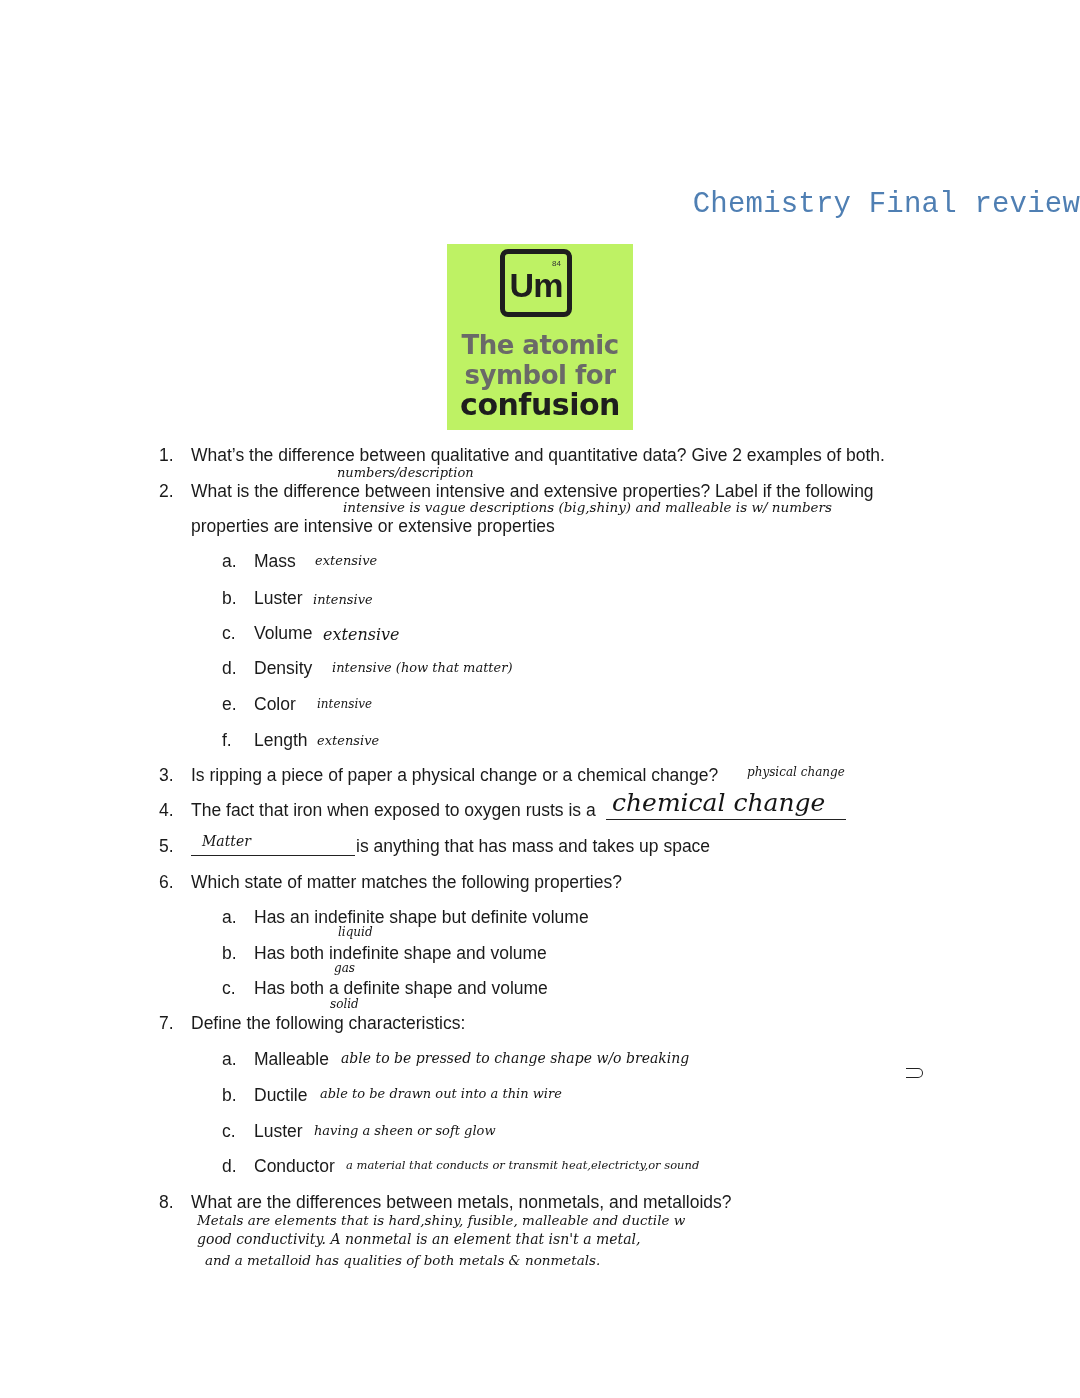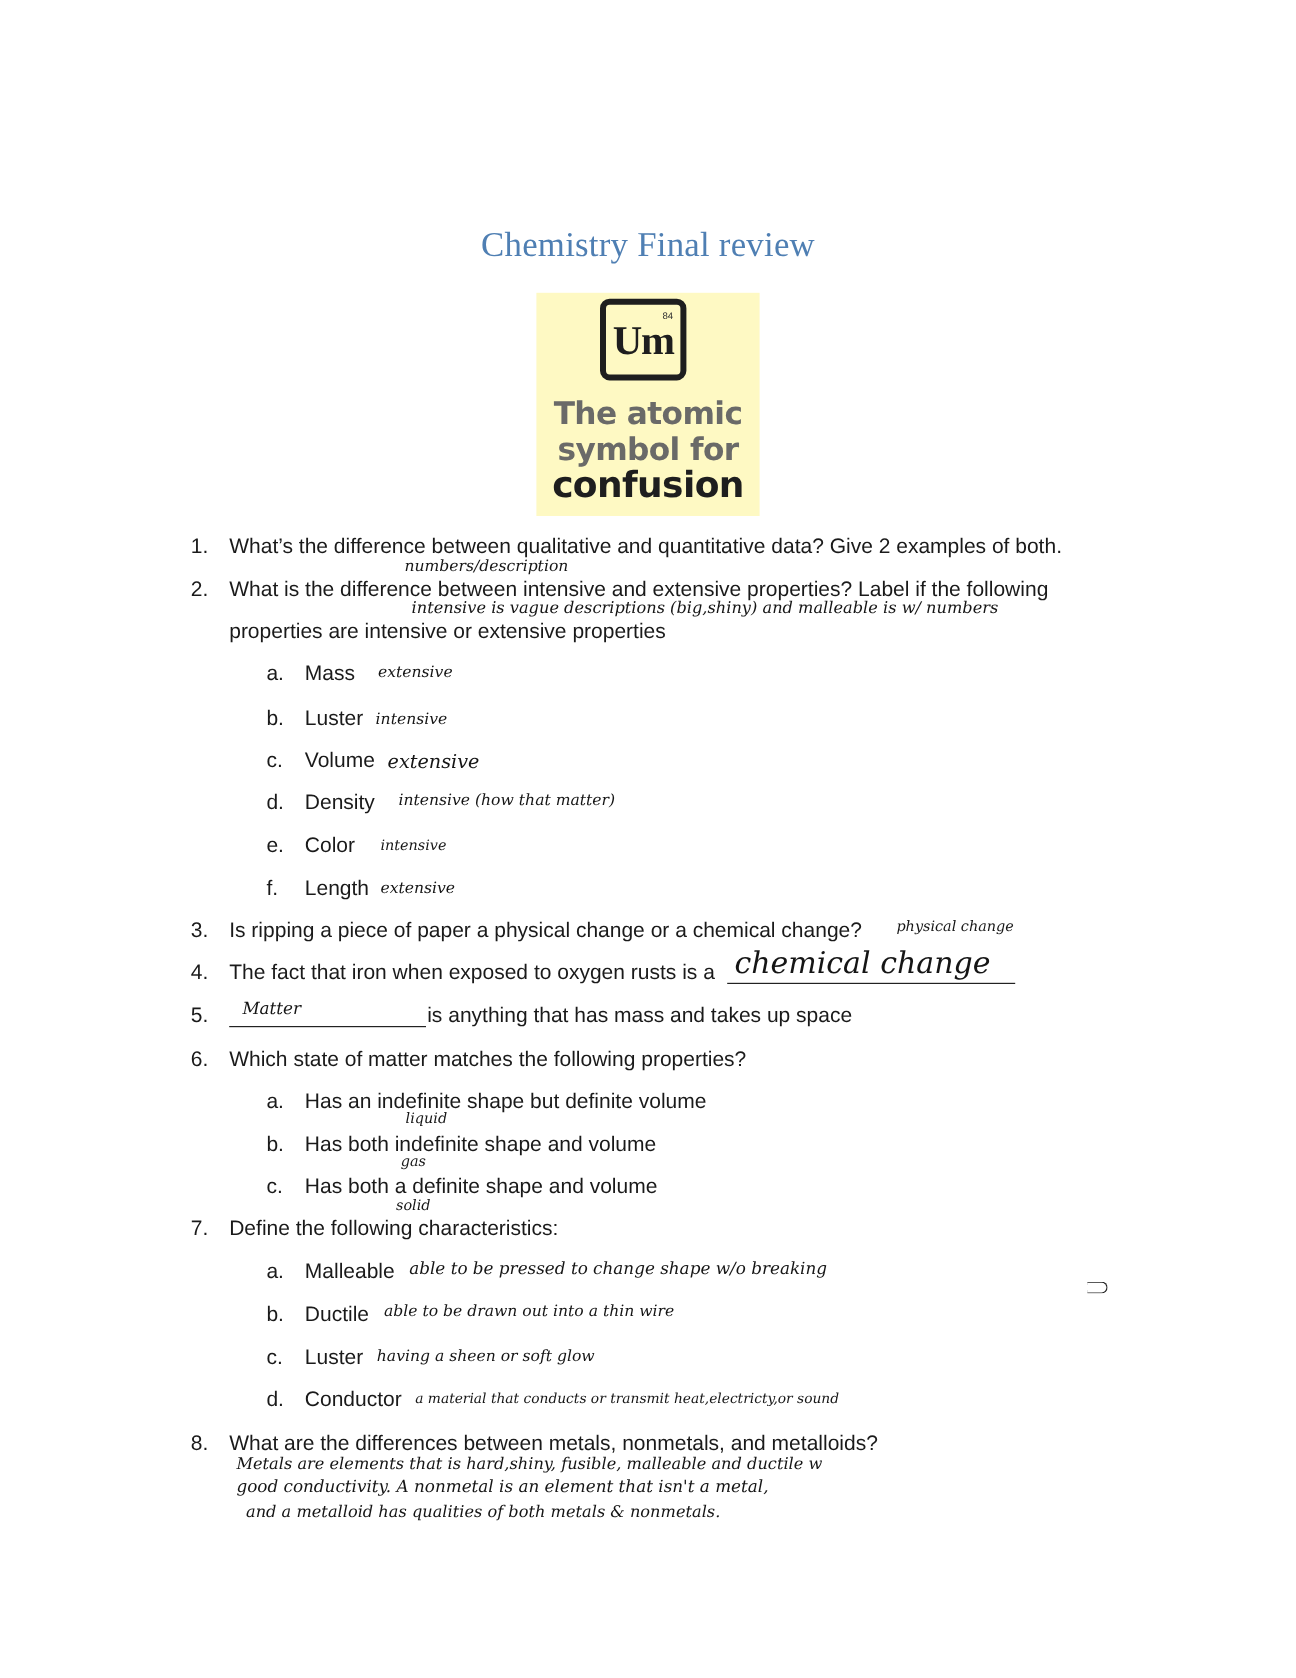--- a/index.html
+++ b/index.html
@@ -1,25 +1,25 @@
 <!DOCTYPE html>
 <html><head>
 <meta charset="utf-8">
 <style>
   html, body { margin:0; padding:0; background:#ffffff; }
   body { width:1080px; height:1398px; position:relative; overflow:hidden;
          font-family:"Liberation Sans", sans-serif; color:#1a1a1a; }
-  .title { position:absolute; left:0; width:1080px; top:188px; text-align:center;
-           font-size:29px; color:#4f7fb3; font-family:Liberation Serif, serif; letter-spacing:0.2px; }
-  .meme { position:absolute; left:447px; top:244px; width:186px; height:186px; background:#fef9c3; }
+  .title { position:absolute; left:0; width:1080px; top:188px; text-align:right;
+           font-size:29px; color:#4f7fb3; font-family:Liberation Mono, monospace; letter-spacing:0.2px; }
+  .meme { position:absolute; left:447px; top:244px; width:186px; height:186px; background:#bef264; }
   .meme .box { position:absolute; left:53px; top:5px; width:72px; height:68px;
                border:5px solid #1e1e1e; border-radius:8px; box-sizing:border-box; }
   .meme .num { position:absolute; right:6px; top:5px; font-size:8px; color:#333; }
   .meme .sym { position:absolute; left:0; width:100%; top:12px; text-align:center; font-size:34px;
-               font-family:Liberation Serif, serif; font-weight:bold; color:#1e1e1e; letter-spacing:-1px; }
+               font-family:Liberation Sans, sans-serif; font-weight:bold; color:#1e1e1e; letter-spacing:-1px; }
   .meme .caption { position:absolute; left:0; width:100%; top:86px; text-align:center;
                    font-family:"DejaVu Sans", sans-serif; font-weight:bold; line-height:30px; }
   .meme .l1, .meme .l2 { font-size:26px; color:#6a6a68; letter-spacing:-0.5px; }
   .meme .l3 { font-size:30px; color:#1e1e1e; letter-spacing:-0.5px; }
 
   .q { position:absolute; font-size:17.5px; white-space:nowrap; }
   .qn { position:absolute; left:159px; }
   .qt { position:absolute; left:191px;text-align:right; }
   .sl { position:absolute; left:222px; }
   .st { position:absolute; left:254px; }

